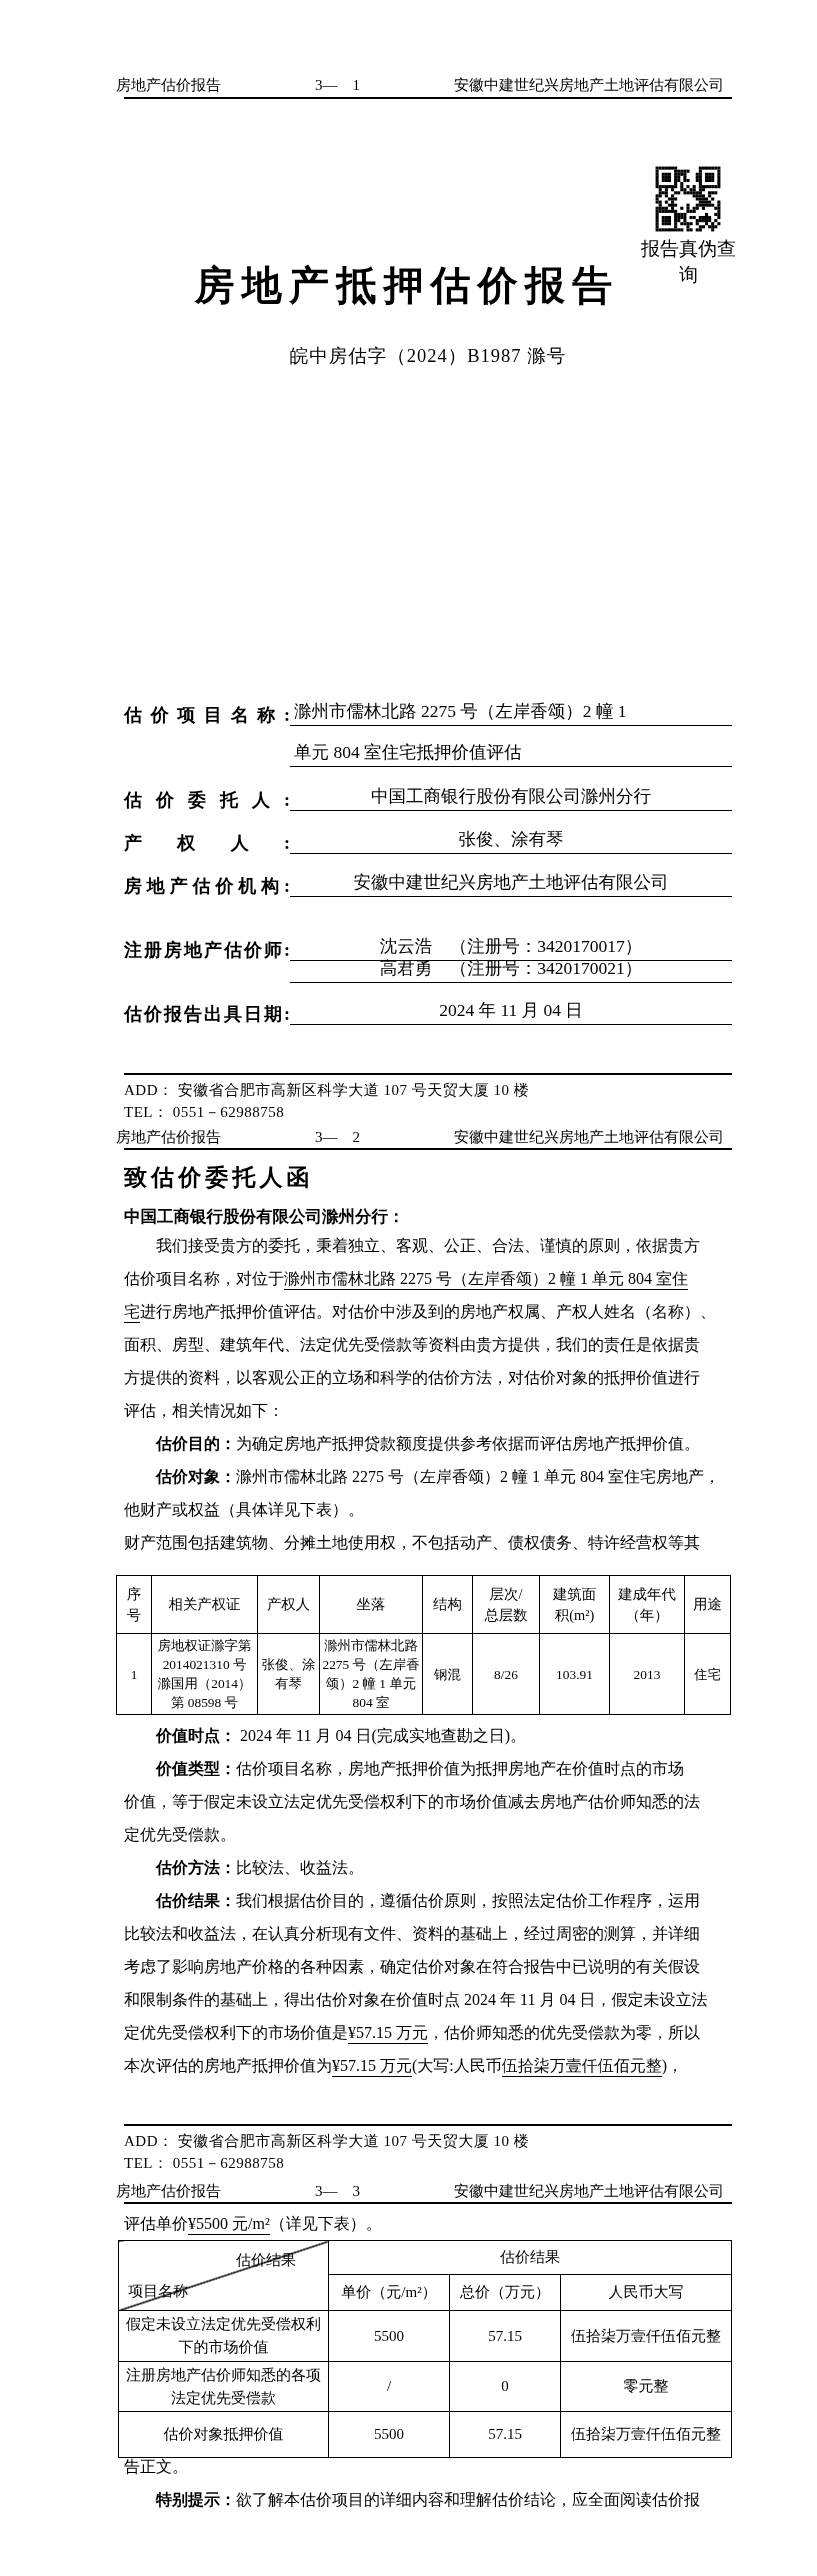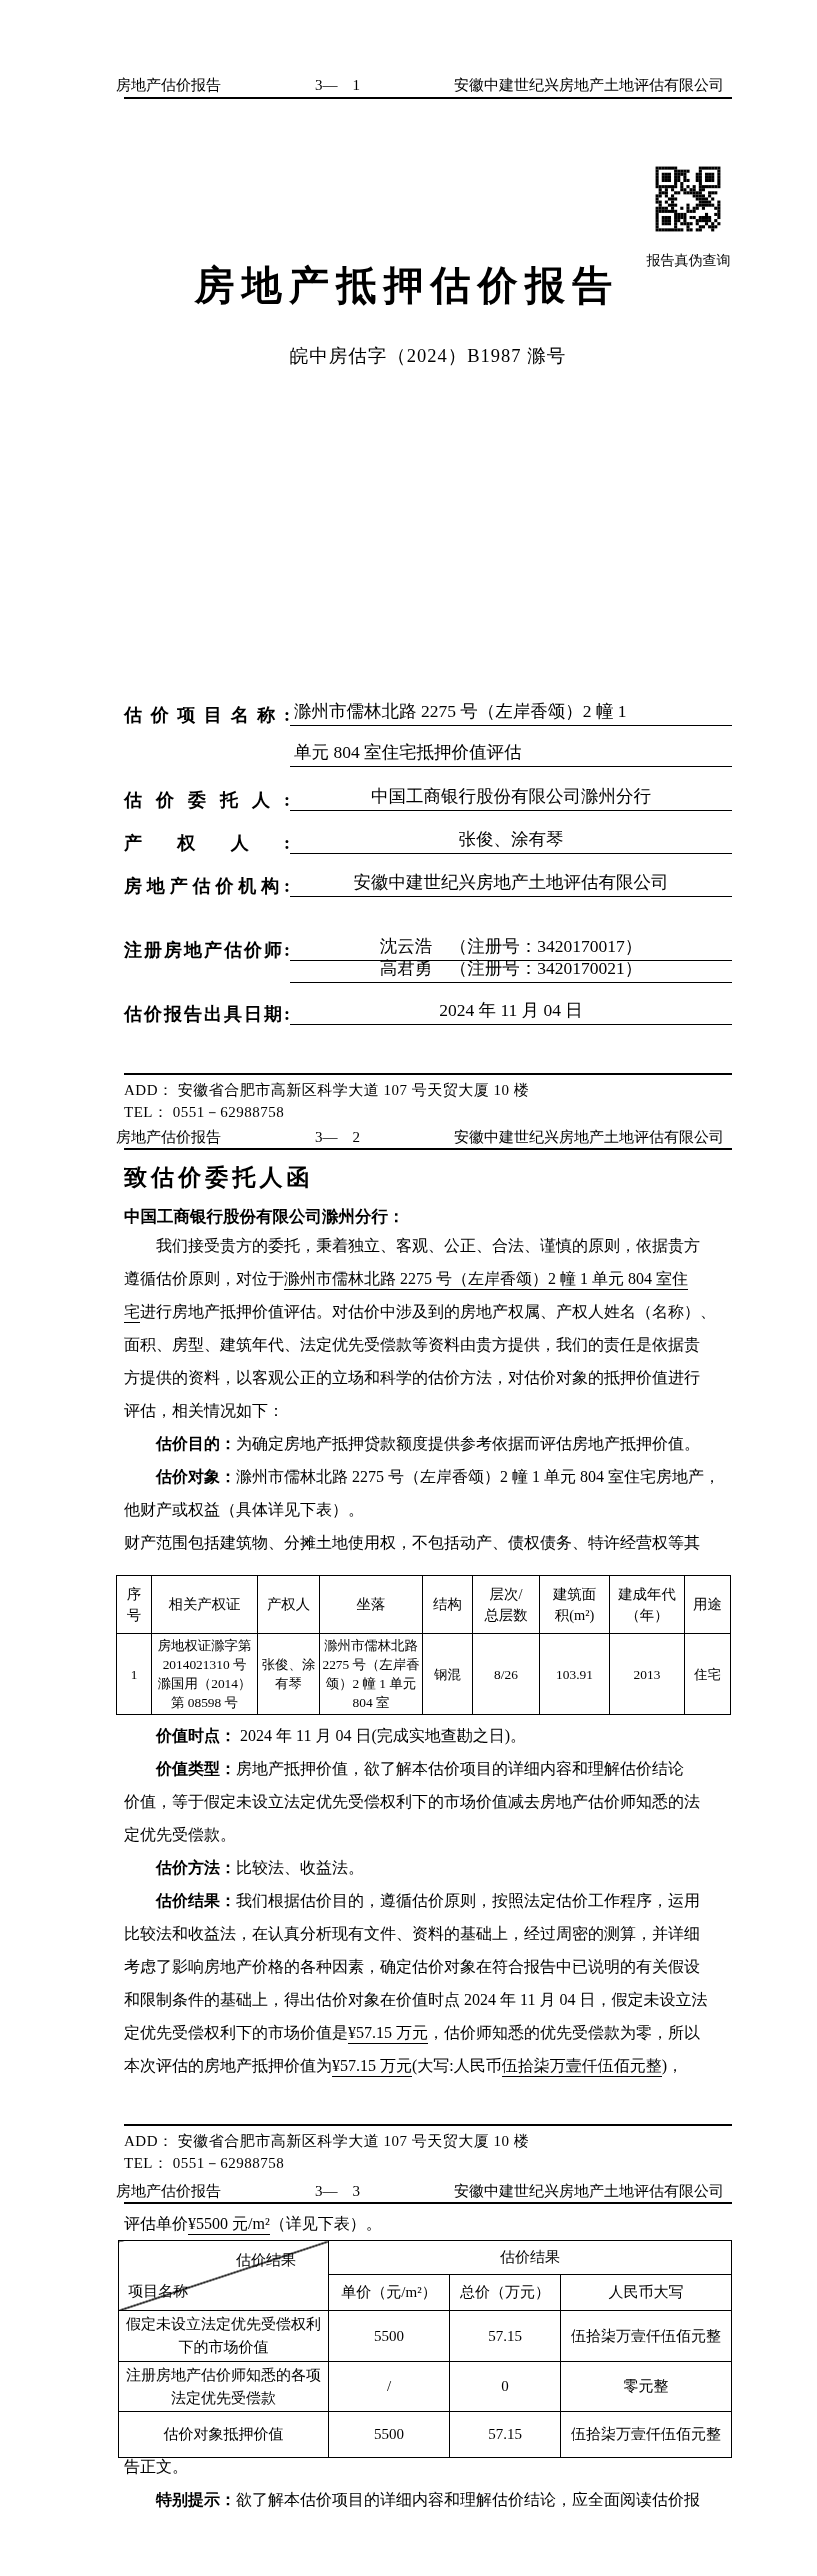--- a/index.html
+++ b/index.html
@@ -6,21 +6,21 @@
   #canvas{position:relative;width:818px;height:3300px;background:#ffffff;
           font-family:"Liberation Serif","DejaVu Serif",serif;color:#000;overflow:hidden;}
   .abs{position:absolute;}
   
   .pagehead{left:116px;width:608px;display:flex;justify-content:space-between;
             align-items:baseline;font-size:15px;white-space:pre;}
   .rule{left:124px;width:608px;height:2.1px;background:#000;}
   .pagefoot-line{left:124px;width:608px;font-size:15px;letter-spacing:0.5px;white-space:pre;}
   
   .qr{left:653px;top:164px;width:70px;height:70px;}
-  .qrcap{left:638px;top:252px;width:101px;text-align:center;font-size:14px;}
+  .qrcap{left:638px;top:236px;width:101px;text-align:center;font-size:19px;}
   .covertitle{left:103px;top:258px;width:608px;text-align:center;
               font-size:40px;font-weight:bold;letter-spacing:7.2px;}
   .docno{left:124px;top:343px;width:608px;text-align:center;font-size:18.5px;letter-spacing:1px;}
   .frow{left:124px;width:608px;height:30px;display:flex;align-items:flex-end;}
   .flabel{width:166px;font-weight:bold;font-size:18px;line-height:1.15;
           text-align:justify;text-align-last:justify;flex:0 0 auto;}
   .fval{flex:1 1 auto;border-bottom:1px solid #000;font-size:17.5px;line-height:1.25;
         text-align:center;padding-bottom:2.1px;white-space:nowrap;}
   .fval.left{text-align:left;padding-left:4.1px;}
   
@@ -361,21 +361,21 @@
       <span>3—    2</span>
       <span>安徽中建世纪兴房地产土地评估有限公司</span>
     </div>
     <div class="abs rule" style="top:1148px"></div>
 
     <div class="abs lettertitle">致估价委托人函</div>
     <div class="abs salutation">中国工商银行股份有限公司滁州分行：</div>
 
     <div class="abs flow" style="top:1229px">
       <div class="line indent"><span>我们接受贵方的委托，秉着独立、客观、公正、合法、谨慎的原则，依据贵方</span></div>
-      <div class="line"><span>遵循估价原则，对位于</span><span class="u">滁州市儒林北路 2275 号（左岸香颂）2 幢 1 单元 804 室住</span></div>
+      <div class="line"><span>估价项目名称，对位于</span><span class="u">滁州市儒林北路 2275 号（左岸香颂）2 幢 1 单元 804 室住</span></div>
       <div class="line"><span class="u">宅</span><span>进行房地产抵押价值评估。对估价中涉及到的房地产权属、产权人姓名（名称）、</span></div>
       <div class="line"><span>面积、房型、建筑年代、法定优先受偿款等资料由贵方提供，我们的责任是依据贵</span></div>
       <div class="line"><span>方提供的资料，以客观公正的立场和科学的估价方法，对估价对象的抵押价值进行</span></div>
       <div class="line"><span>评估，相关情况如下：</span></div>
       <div class="line indent"><span class="b">估价目的：</span><span>为确定房地产抵押贷款额度提供参考依据而评估房地产抵押价值。</span></div>
       <div class="line indent"><span class="b">估价对象：</span><span>滁州市儒林北路 2275 号（左岸香颂）2 幢 1 单元 804 室住宅房地产，</span></div>
       <div class="line"><span>他财产或权益（具体详见下表）。</span></div>
       <div class="line"><span>财产范围包括建筑物、分摊土地使用权，不包括动产、债权债务、特许经营权等其</span></div>
     </div>
 
@@ -425,21 +425,21 @@
           <td>103.91</td>
           <td>2013</td>
           <td>住宅</td>
         </tr>
       </tbody>
         </table>
     </div>
 
     <div class="abs flow" style="top:1719px">
       <div class="line indent"><span class="b">价值时点：</span><span> 2024 年 11 月 04 日(完成实地查勘之日)。</span></div>
-      <div class="line indent"><span class="b">价值类型：</span><span>房地产抵押价值，欲了解本估价项目的详细内容和理解估价结论</span></div>
+      <div class="line indent"><span class="b">价值类型：</span><span>估价项目名称，房地产抵押价值为抵押房地产在价值时点的市场</span></div>
       <div class="line"><span>价值，等于假定未设立法定优先受偿权利下的市场价值减去房地产估价师知悉的法</span></div>
       <div class="line"><span>定优先受偿款。</span></div>
       <div class="line indent"><span class="b">估价方法：</span><span>比较法、收益法。</span></div>
       <div class="line indent"><span class="b">估价结果：</span><span>我们根据估价目的，遵循估价原则，按照法定估价工作程序，运用</span></div>
       <div class="line"><span>比较法和收益法，在认真分析现有文件、资料的基础上，经过周密的测算，并详细</span></div>
       <div class="line"><span>考虑了影响房地产价格的各种因素，确定估价对象在符合报告中已说明的有关假设</span></div>
       <div class="line"><span>和限制条件的基础上，得出估价对象在价值时点 2024 年 11 月 04 日，假定未设立法</span></div>
       <div class="line"><span>定优先受偿权利下的市场价值是</span><span class="u">¥57.15 万元</span><span>，估价师知悉的优先受偿款为零，所以</span></div>
       <div class="line"><span>本次评估的房地产抵押价值为</span><span class="u">¥57.15 万元</span><span>(大写:人民币</span><span class="u">伍拾柒万壹仟伍佰元整</span><span>)，</span></div>
     </div>

